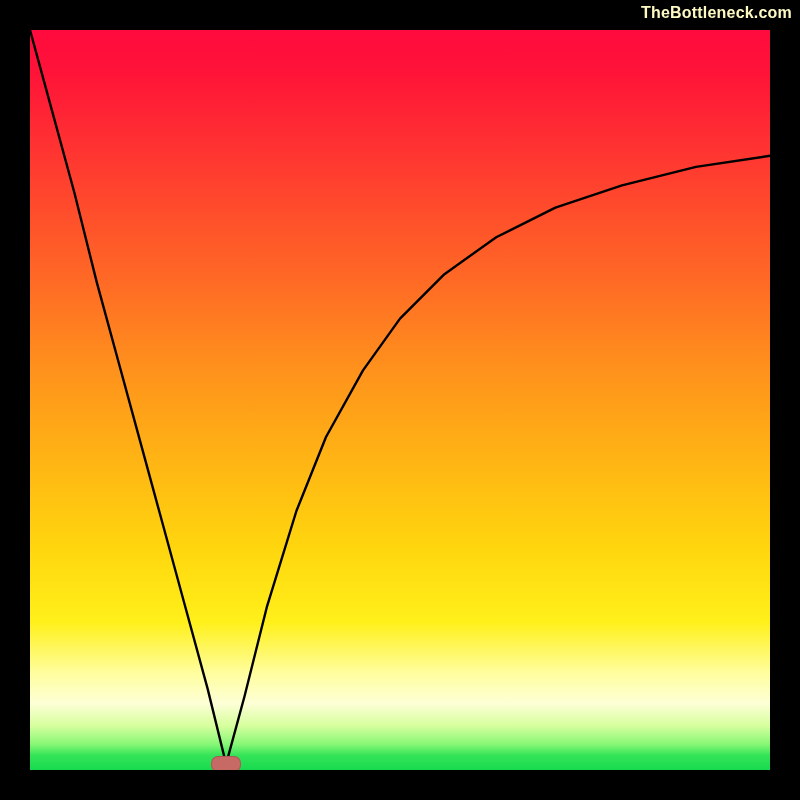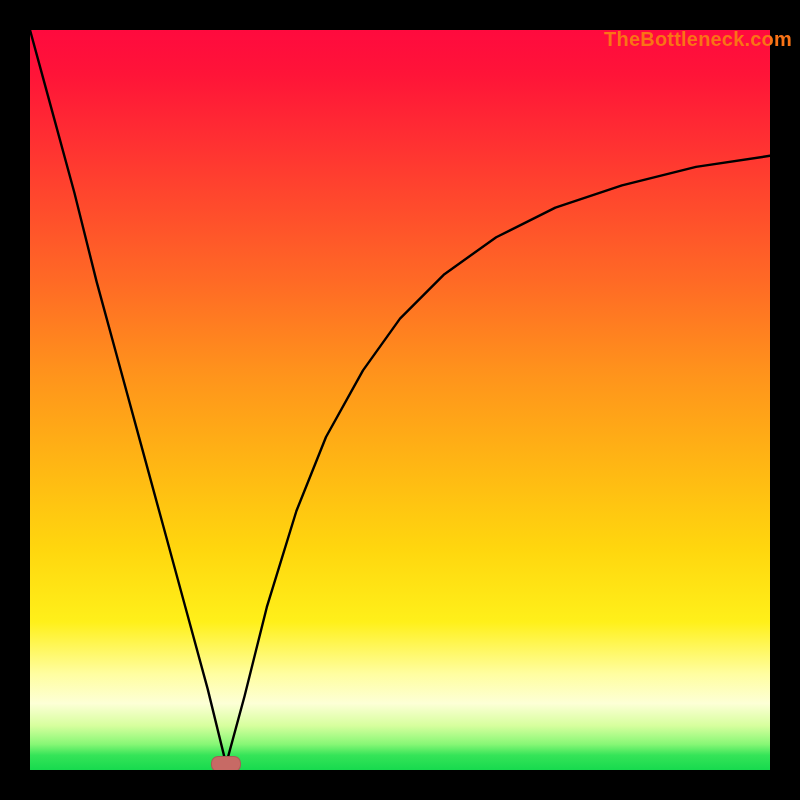--- a/index.html
+++ b/index.html
@@ -57,26 +57,25 @@
     position: absolute;
     left: 0;
     top: 0;
     width: 100%;
     height: 100%;
   }
   .attrib {
     position: absolute;
     top: 4px;
     right: 8px;
-    color: #f97316;
-    font-size: 20px;
+    color: #fef9c3;
+    font-size: 16px;
     font-weight: 600;
     letter-spacing: 0.2px;
     user-select: none;
-    margin-top: 24px;
   }
   .marker {
     position: absolute;
     width: 28px;
     height: 14px;
     border-radius: 7px;
     transform: translate(-50%, -50%);
     background: #c76a65;
     border: 1px solid rgba(0,0,0,0.15);
   }

